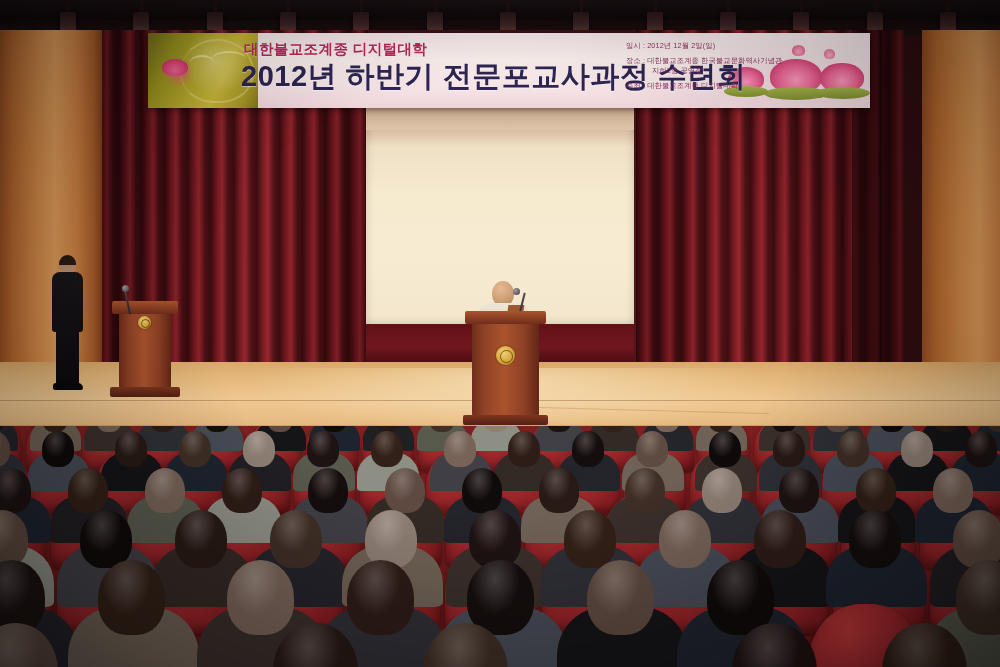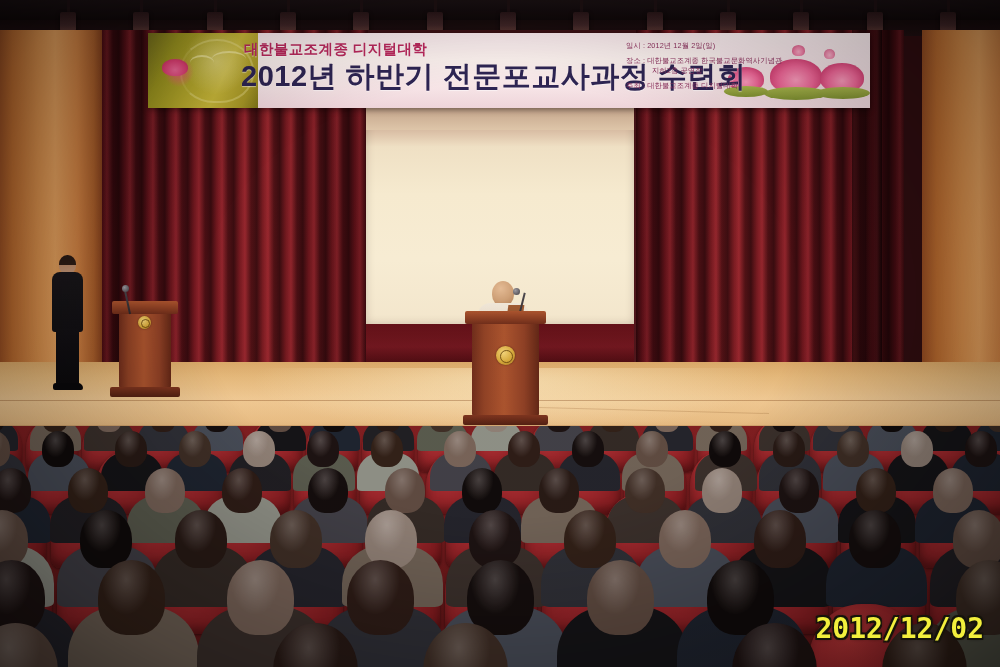--- a/index.html
+++ b/index.html
@@ -703,14 +703,13 @@
       <div>장소 : 대한불교조계종 한국불교문화역사기념관</div>
       <div class="indent">지하2층 공연장</div>
       <div style="height:4px"></div>
       <div>주최 : 대한불교조계종 디지털대학</div>
     </div>
   </div>
 
   <div class="warmcast"></div>
   <div class="vignette"></div>
 
-  <div id="datestamp">2012/12/02</div>
 </div>
 
 </body></html>

